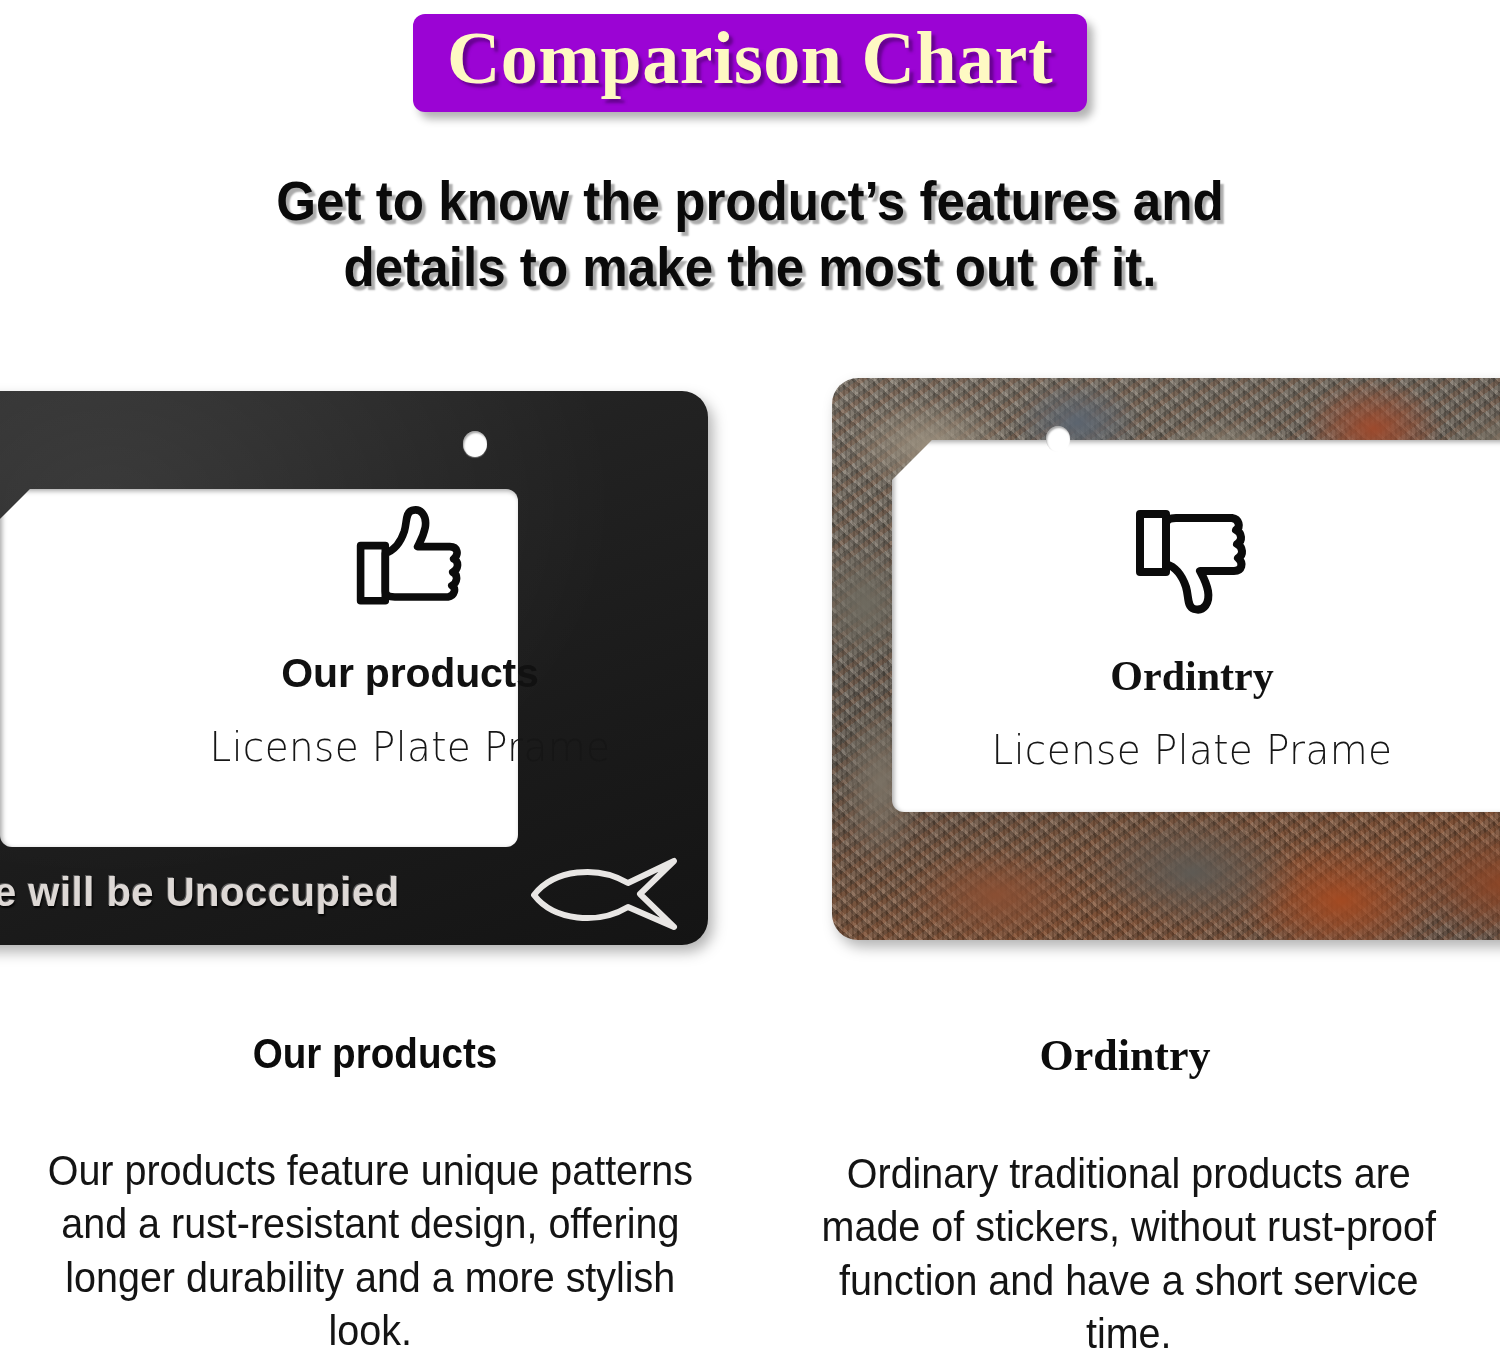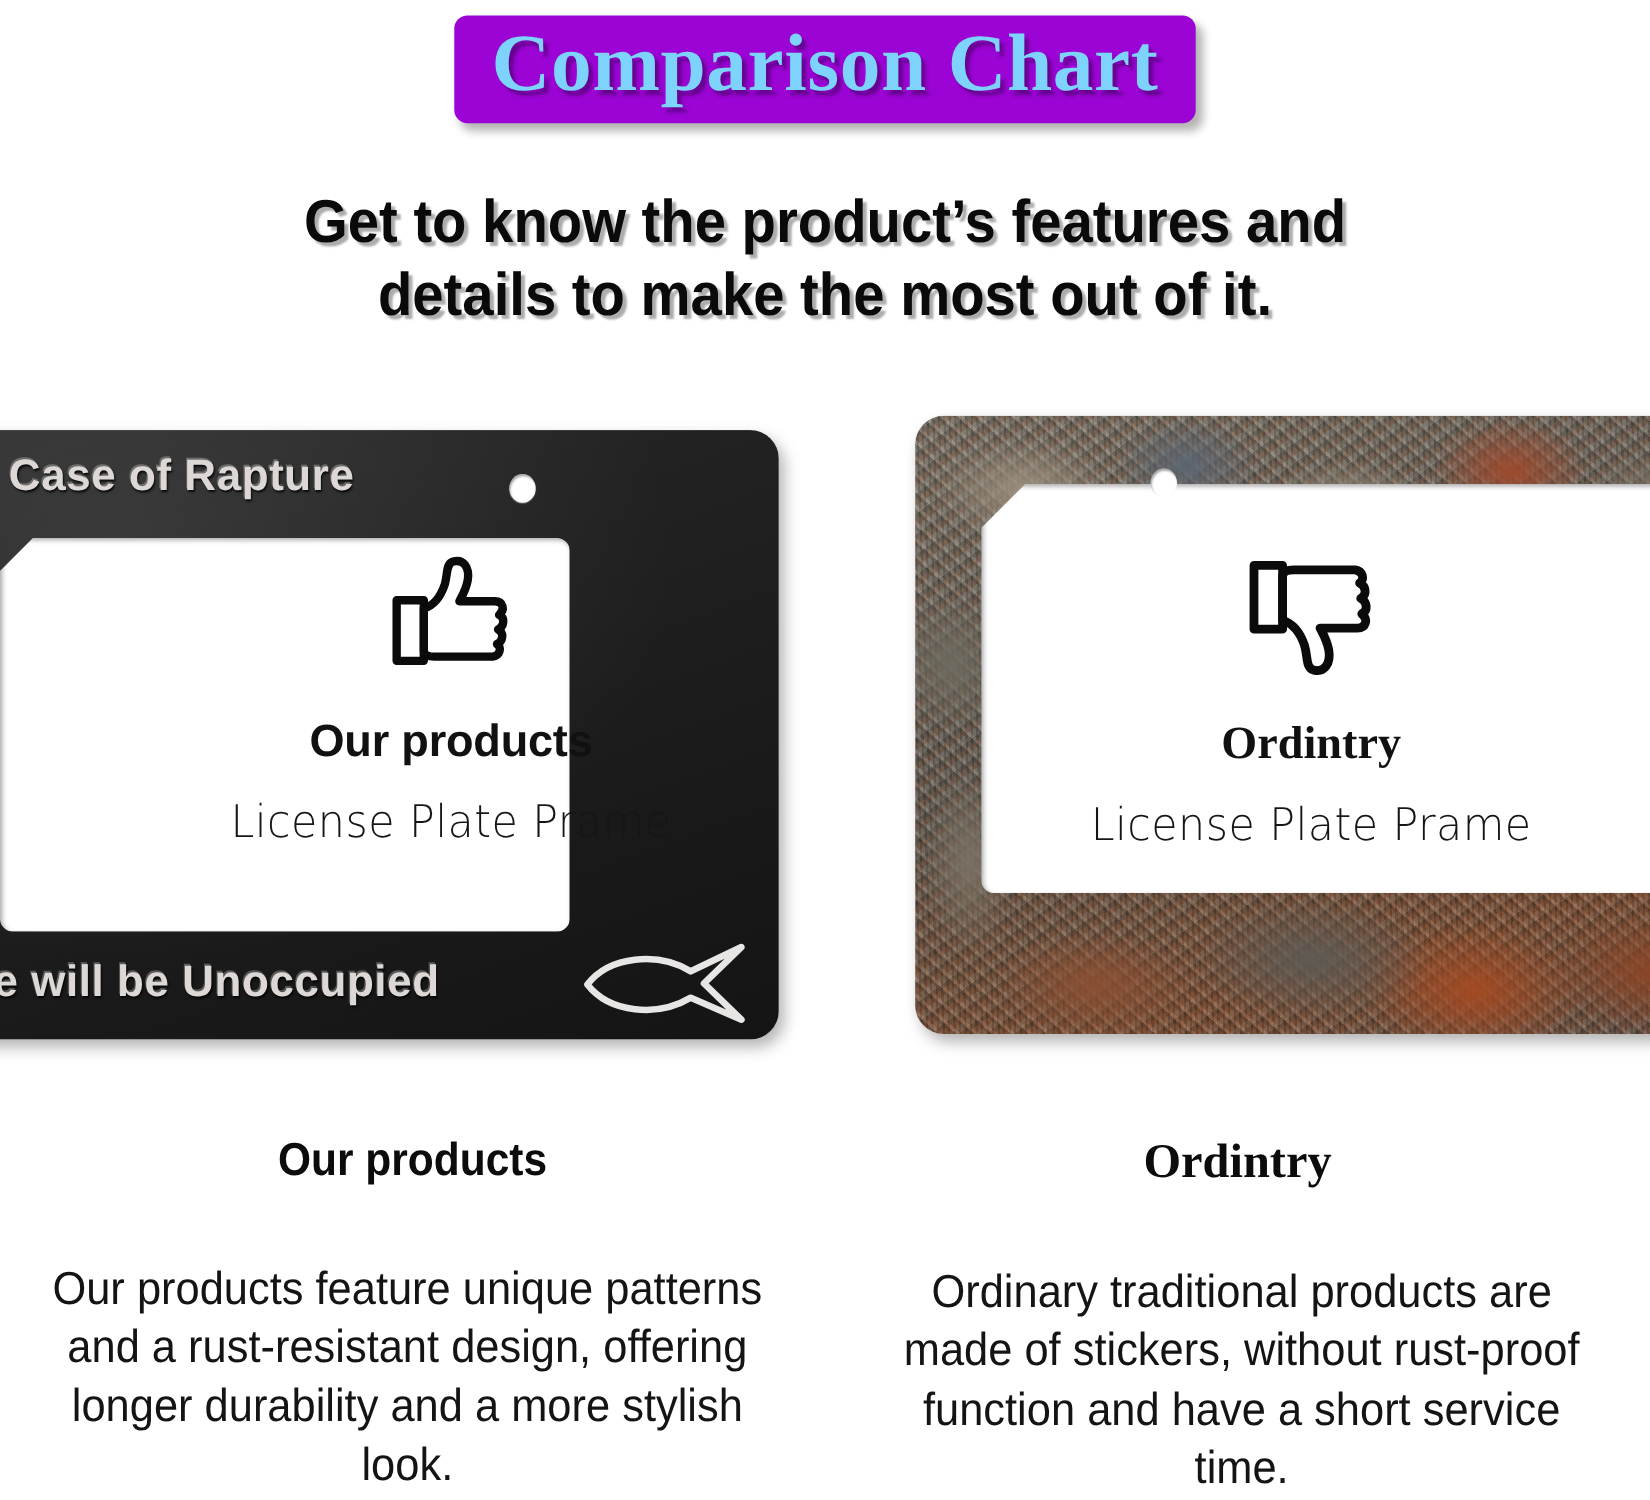--- a/index.html
+++ b/index.html
@@ -20,21 +20,21 @@
     background: #9b04d4;
     border-radius: 12px;
     padding: 6px 34px 14px 34px;
     box-shadow: 6px 7px 9px rgba(0,0,0,0.30);
   }
   .title-text {
     font-family: "Liberation Serif", serif;
     font-weight: bold;
     font-size: 74px;
     line-height: 1.05;
-    color: #7dd3fc;
+    color: #fef9c3;
     letter-spacing: 0.5px;
     text-shadow: 4px 4px 3px rgba(60,0,90,0.55);
     white-space: nowrap;
   }
 
   
   .subtitle {
     position: absolute; left: 0; right: 0; top: 168px;
     text-align: center;
     font-family: "Liberation Sans Narrow", "Liberation Sans", sans-serif;
@@ -215,21 +215,20 @@
     <div>Get to know the product’s features and</div>
     <div>details to make the most out of it.</div>
   </div>
 
   <div class="frames">
 
     <div class="frame frame-left">
       <div class="plate-window window-left"></div>
     </div>
     <div class="mount-hole hole-left"></div>
-    <div class="frame-band-text band-top">Case of Rapture</div>
     <div class="frame-band-text band-bottom">e will be Unoccupied</div>
 
     <svg class="fish-icon" viewBox="0 0 152 74">
       <path d="M6 38 C26 12, 70 8, 100 26 L146 4 L112 37 L146 70 L100 50 C70 68, 26 64, 6 38 Z" fill="none" stroke="#e8e6e4" stroke-width="6" stroke-linejoin="round"></path>
     </svg>
 
     <div class="plate-content content-left">
       <svg class="thumb-icon" viewBox="0 0 120 120">
         <g fill="none" stroke="#0b0b0b" stroke-width="8" stroke-linejoin="round" stroke-linecap="round">
           <rect x="8" y="47" width="26" height="58"></rect>

